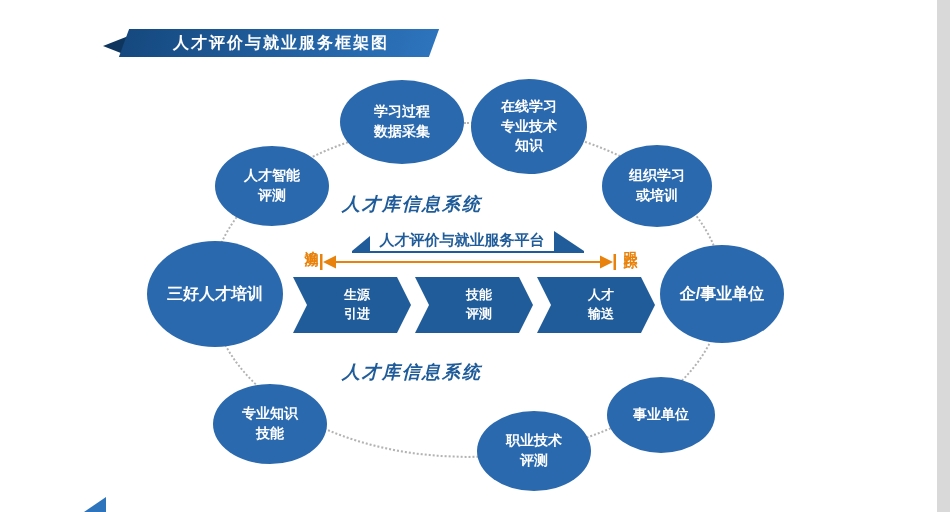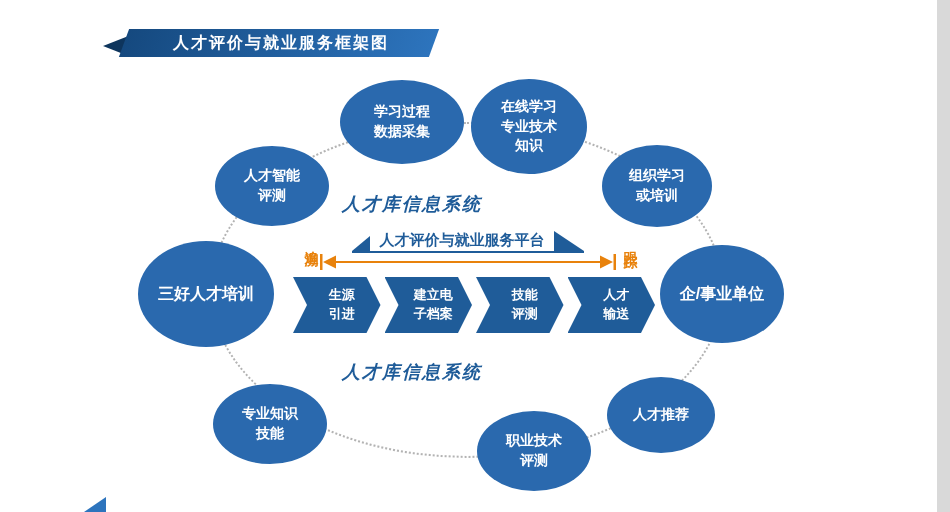--- a/index.html
+++ b/index.html
@@ -37,21 +37,21 @@
 
   
   .node{position:absolute;background:var(--node-blue);border-radius:50%;color:#ffffff;
     display:flex;align-items:center;justify-content:center;text-align:center;
     font-weight:bold;font-size:14px;line-height:1.4;white-space:pre-line;}
   .node--lg{font-size:16px;}
   .n-learning-process{left:340px;top:80px;width:124px;height:84px;}
   .n-online-learning{left:471px;top:79px;width:116px;height:95px;}
   .n-smart-eval{left:215px;top:146px;width:114px;height:80px;}
   .n-org-training{left:602px;top:145px;width:110px;height:82px;}
-  .n-sanhao{left:138px;top:241px;width:136px;height:106px;}
+  .n-sanhao{left:147px;top:241px;width:136px;height:106px;}
   .n-enterprise{left:660px;top:245px;width:124px;height:98px;}
   .n-professional{left:213px;top:384px;width:114px;height:80px;}
   .n-user-profile{left:345px;top:414px;width:110px;height:80px;}
   .n-vocational{left:477px;top:411px;width:114px;height:80px;}
   .n-recommend{left:607px;top:377px;width:108px;height:76px;}
 
   
   .info-system{position:absolute;left:342px;width:250px;text-align:left;
     color:var(--dark-blue);font-weight:bold;font-size:18px;letter-spacing:2px;font-style:italic;}
   .info-system.top{top:192px;}
@@ -102,21 +102,21 @@
   <div class="node n-smart-eval">人才智能
 评测</div>
   <div class="node n-org-training">组织学习
 或培训</div>
   <div class="node n-sanhao node--lg">三好人才培训</div>
   <div class="node n-enterprise node--lg">企/事业单位</div>
   <div class="node n-professional">专业知识
 技能</div>
   <div class="node n-vocational">职业技术
 评测</div>
-  <div class="node n-recommend">人才推荐</div>
+  <div class="node n-recommend">事业单位</div>
 
   <div class="info-system top">人才库信息系统</div>
   <div class="info-system bottom">人才库信息系统</div>
 
   <div class="platform-row">
     <span class="wedge wedge-left"></span>
     <span class="platform-label">人才评价与就业服务平台</span>
     <span class="wedge wedge-right"></span>
   </div>
 
@@ -126,21 +126,19 @@
     <rect x="0" y="3" width="2.5" height="16" fill="#e8820c"></rect>
     <polygon points="3,11 16,4.5 16,17.5" fill="#e8820c"></polygon>
     <line x1="14" y1="11" x2="282" y2="11" stroke="#e8820c" stroke-width="2"></line>
     <polygon points="293,11 280,4.5 280,17.5" fill="#e8820c"></polygon>
     <rect x="293.5" y="3" width="2.5" height="16" fill="#e8820c"></rect>
   </svg>
 
   <div class="flow-row">
     <div class="flow-step">生源
 引进</div>
-    <div class="flow-step">建立电
-子档案</div>
     <div class="flow-step">技能
 评测</div>
     <div class="flow-step">人才
 输送</div>
   </div>
 
 </div>
 
 </body></html>

